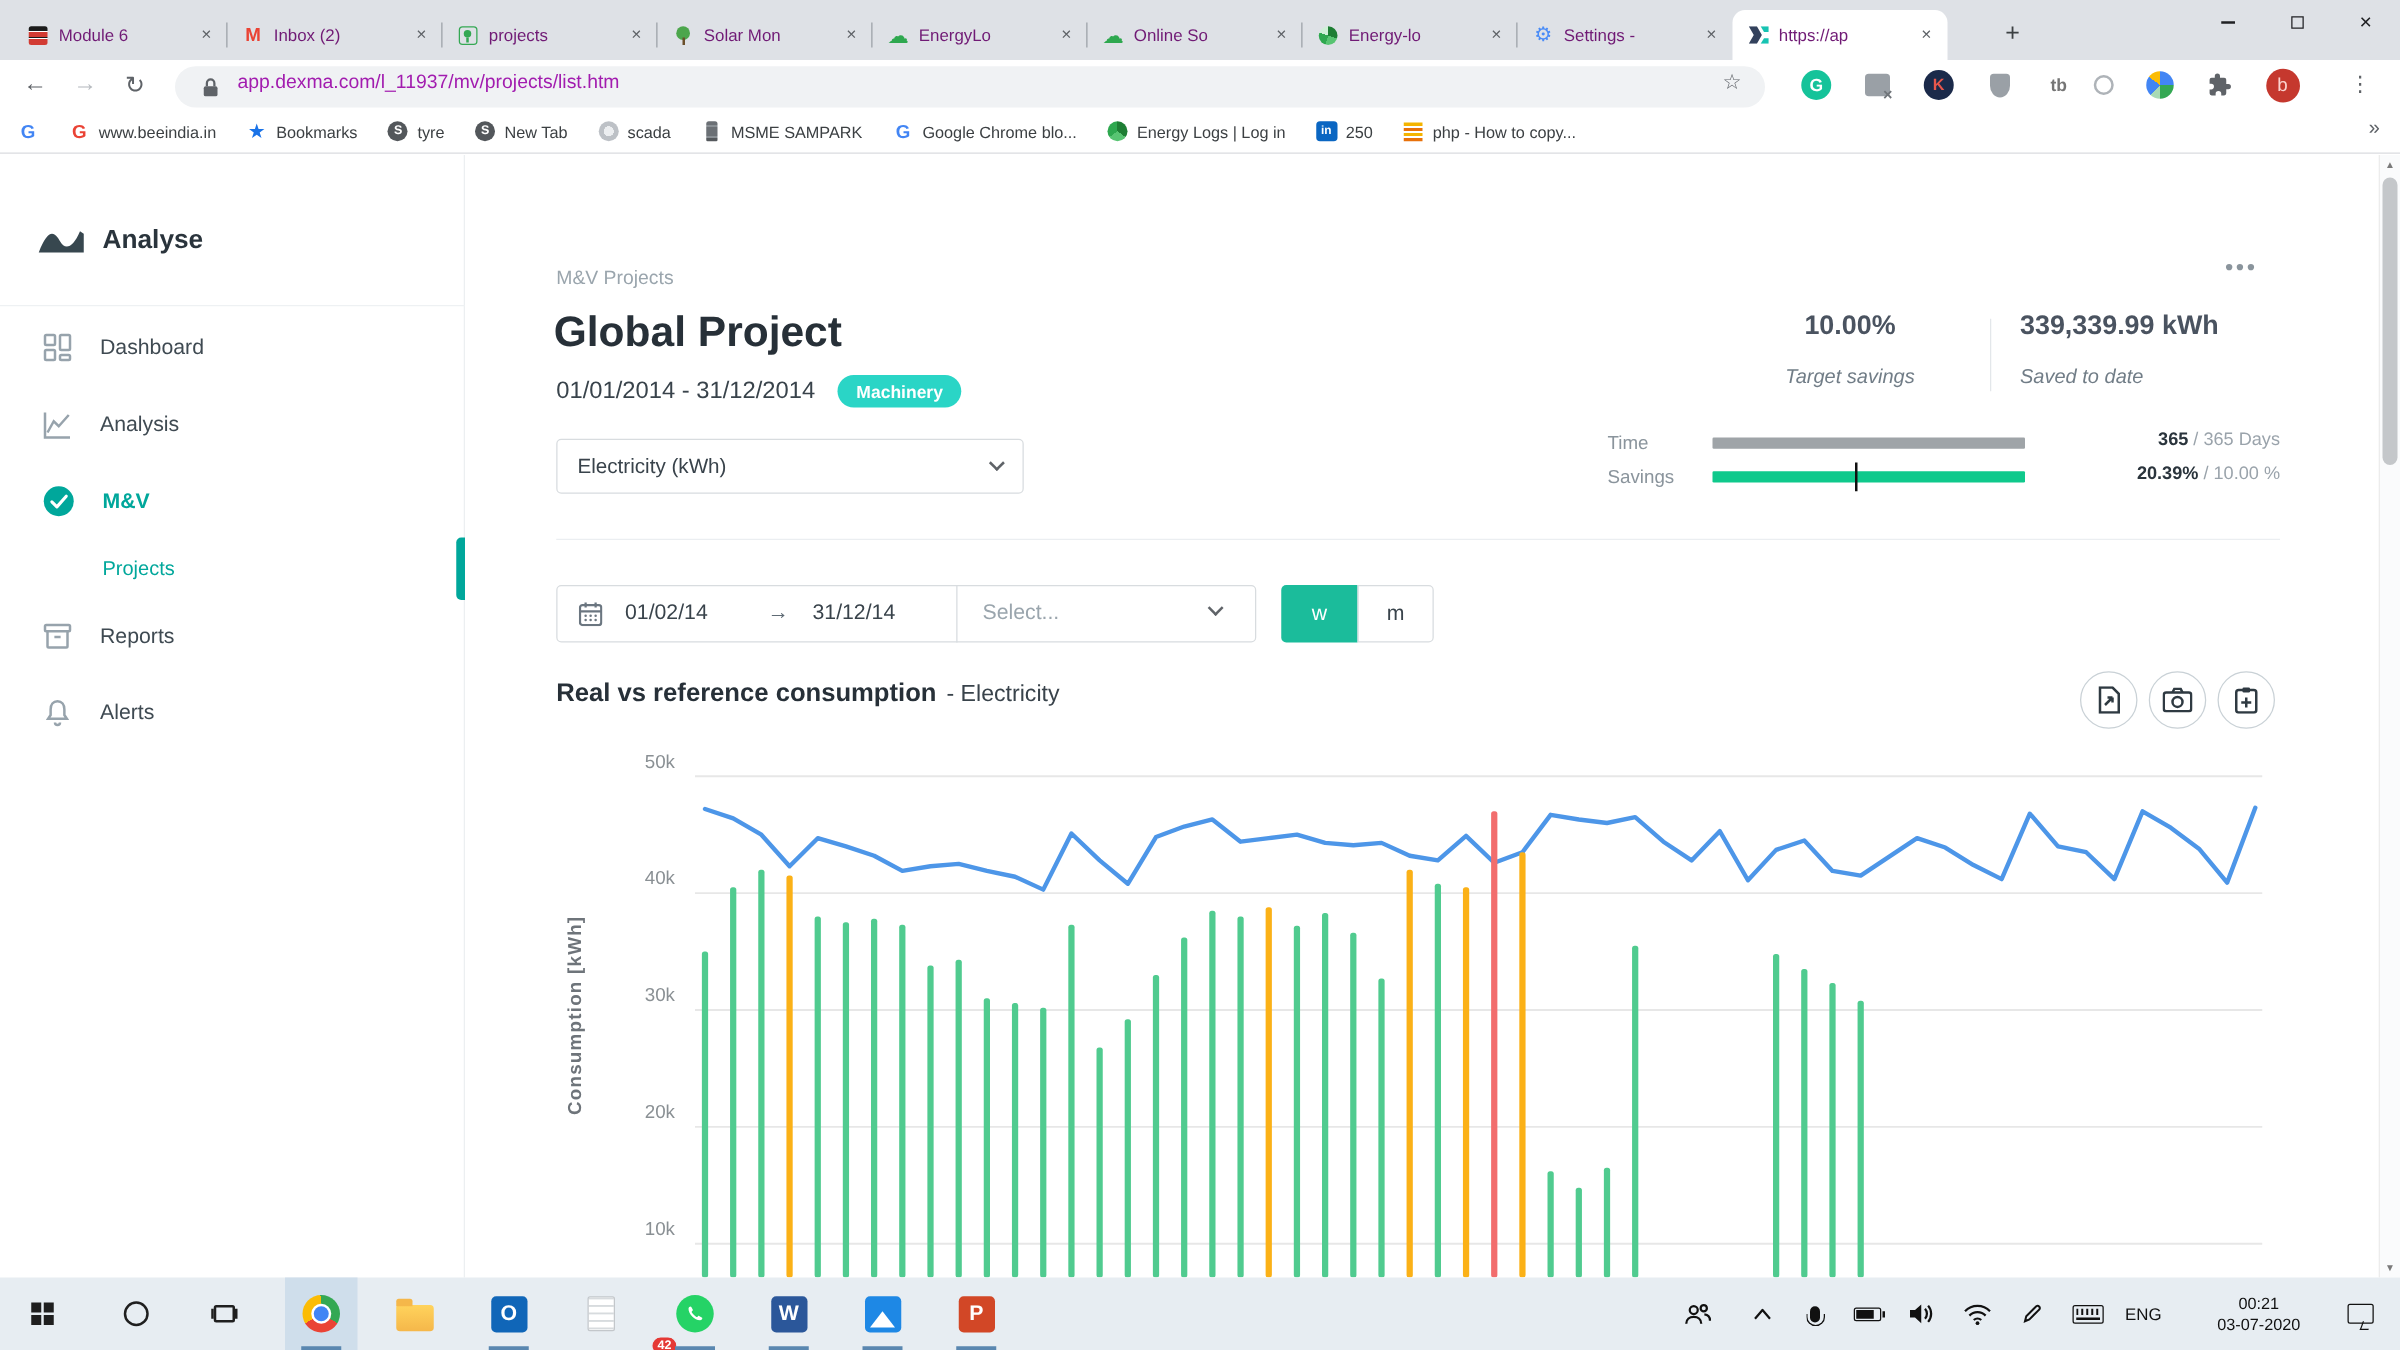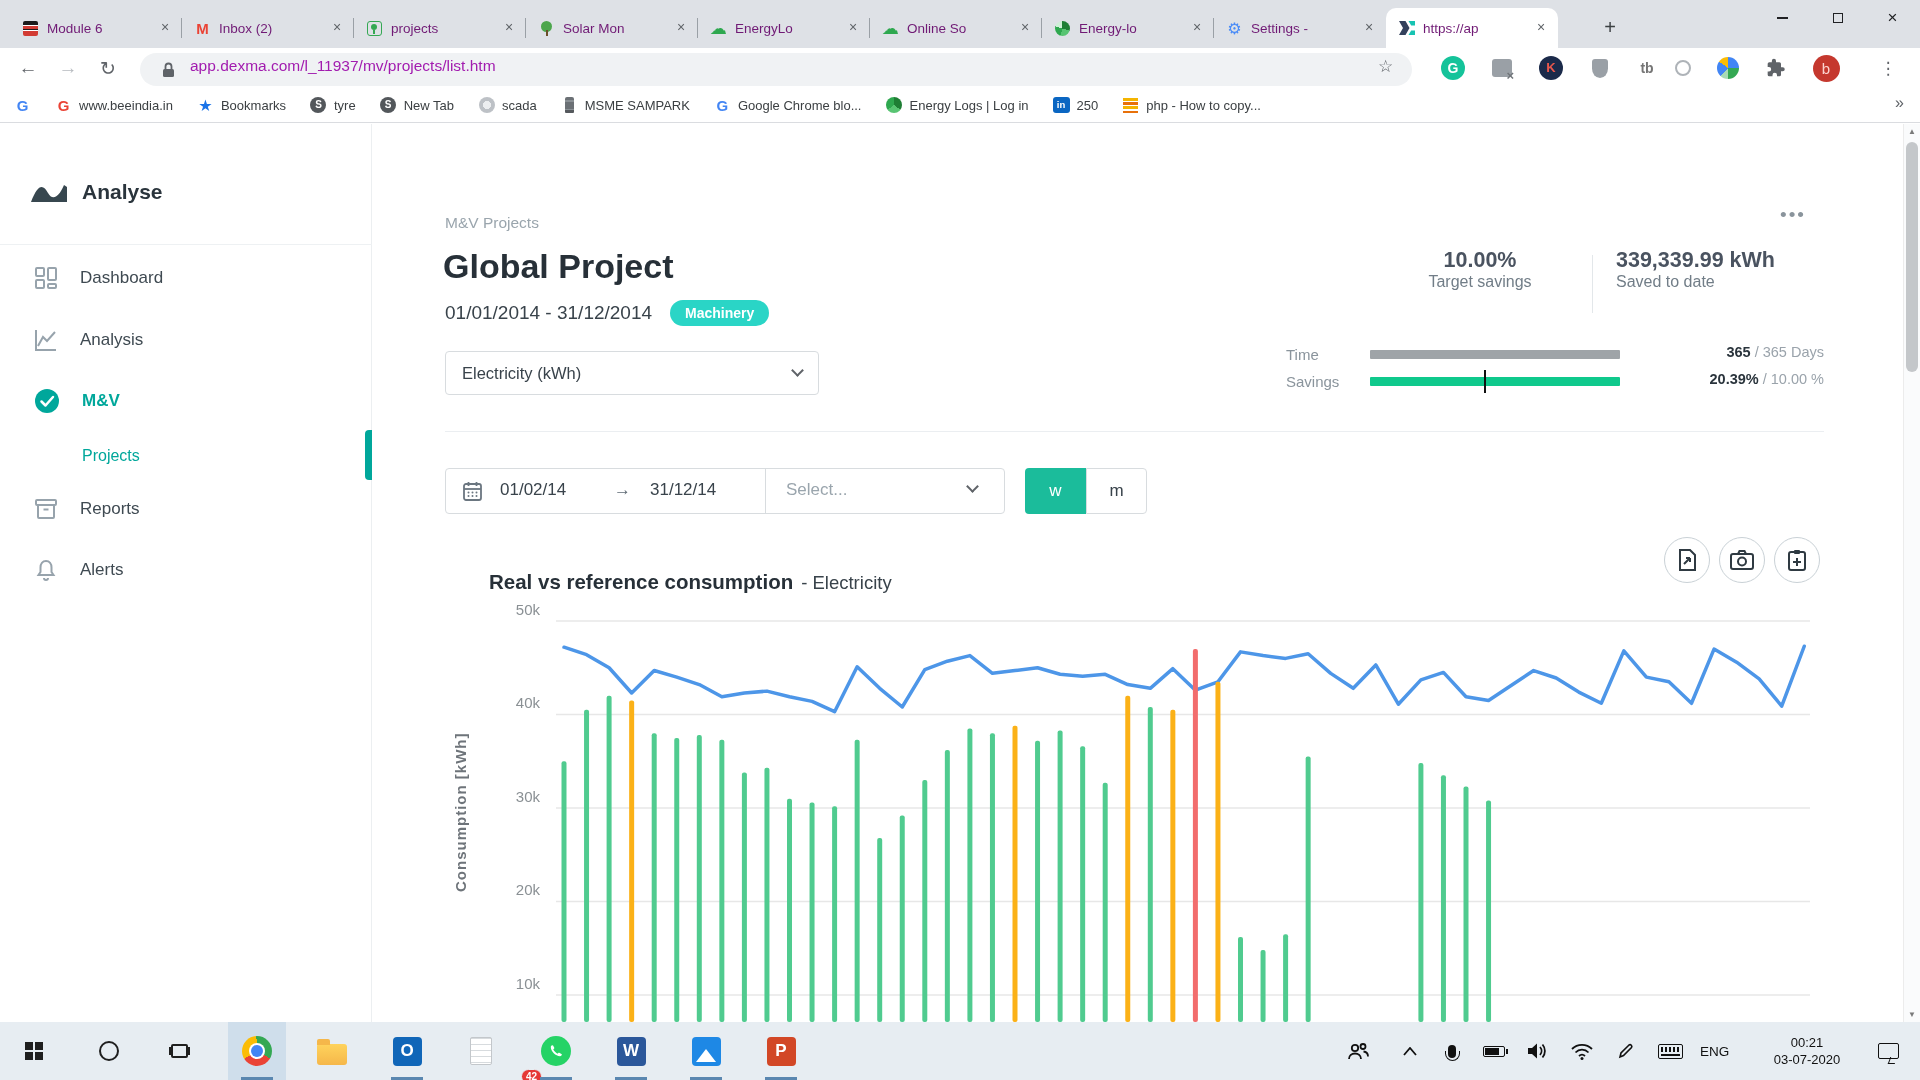--- a/index.html
+++ b/index.html
@@ -90,40 +90,40 @@
   #badge { background:#2AD5C6; color:#fff; font-size:14px; font-weight:bold; padding:5px 15px; border-radius:14px; }
   #meter-select { left:445px; top:351px; width:374px; height:44px; border:1px solid #D8DCDF; border-radius:4px;
                   display:flex; align-items:center; padding:16px 16px; justify-content:space-between; }
   #meter-select span { font-size:16.5px; color:#39434B; }
   .caret { width:9px; height:9px; border-right:2px solid #5F6368; border-bottom:2px solid #5F6368; transform:rotate(45deg); margin-top:-5px; }
 
   #stat-target { left:1380px; top:248px; width:200px; text-align:center; }
   #stat-divider { left:1592px; top:255px; width:1px; height:58px; background:#E3E7EA; }
   #stat-saved { left:1616px; top:248px; width:210px; }
   .stat-value { font-size:21.5px; font-weight:bold; color:#4A5360; }
-  .stat-label { font-size:16px; color:#717D87; margin-top:0; }
+  .stat-label { font-size:16px; color:#717D87; margin-top:20px;font-style:italic; }
 
   .prog-label { font-size:15px; color:#8A949C; }
   .prog-bar { position:absolute; height:9px; border-radius:1px; }
   .prog-value { position:absolute; width:190px; text-align:right; font-size:14.5px; color:#9AA3AB; }
   .prog-value b { color:#2A343C; }
   #savings-tick { left:1484px; top:370px; width:2px; height:23px; background:#111; }
 
   #mid-divider { left:445px; top:431px; width:1379px; height:1px; background:#EBEEF1; }
 
   #filterbox { left:445px; top:468px; width:560px; height:46px; border:1px solid #D8DCDF; border-radius:4px; }
   #filter-divider { left:765px; top:468px; width:1px; height:46px; background:#D8DCDF; }
   .ftext { position:absolute; top:480px; font-size:17px; color:#39434B; }
   #select-placeholder { color:#9AA5AD; }
   #btn-week { left:1025px; top:468px; width:61px; height:46px; background:#1BBC9B; border-radius:4px 0 0 4px;
               color:#fff; font-size:17px; display:flex; align-items:center; justify-content:center; }
   #btn-month { left:1086px; top:468px; width:61px; height:46px; background:#fff; border:1px solid #D8DCDF;
                border-radius:0 4px 4px 0; color:#39434B; font-size:17px; display:flex; align-items:center; justify-content:center; }
 
-  #chart-header { left:445px; top:570px; display:flex; align-items:flex-end; gap:8px;margin-left:44px; }
+  #chart-header { left:445px; top:543px; display:flex; align-items:center; gap:8px; }
   #chart-title { font-size:20.5px; font-weight:bold; color:#273038; }
   #chart-subtitle { font-size:18.5px; color:#39434B; }
   .actbtn { top:537px; width:46px; height:46px; border:1.5px solid #C9D1D6; border-radius:50%;
             display:flex; align-items:center; justify-content:center; }
 
   .ytick { position:absolute; left:498px; width:42px; text-align:right; font-size:15px; color:#8A9094; }
   #ylabel { left:452px; top:640px; height:345px; width:26px; writing-mode:vertical-rl; transform:rotate(180deg);
             text-align:center; font-size:15px; font-weight:bold; color:#6E747A; letter-spacing:1px; }
   #chart-svg { position:absolute; left:556px; top:598px; }
 

